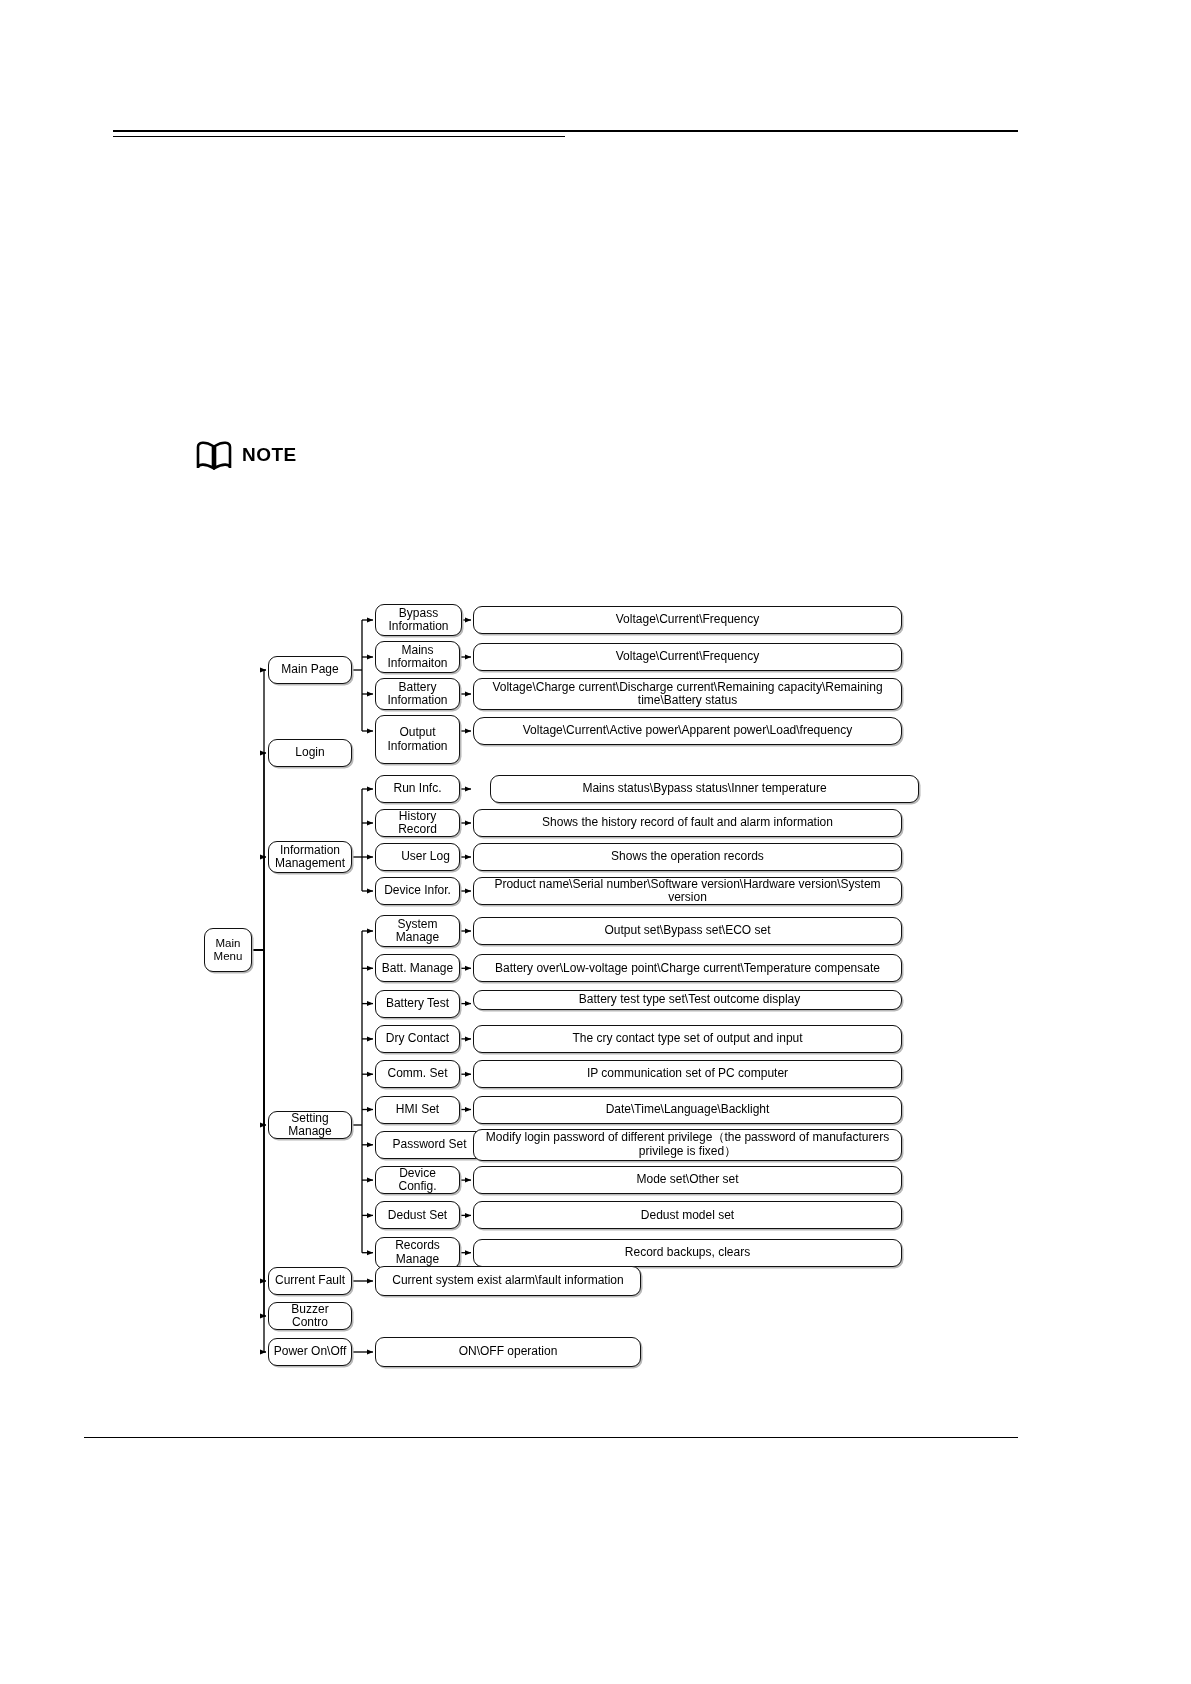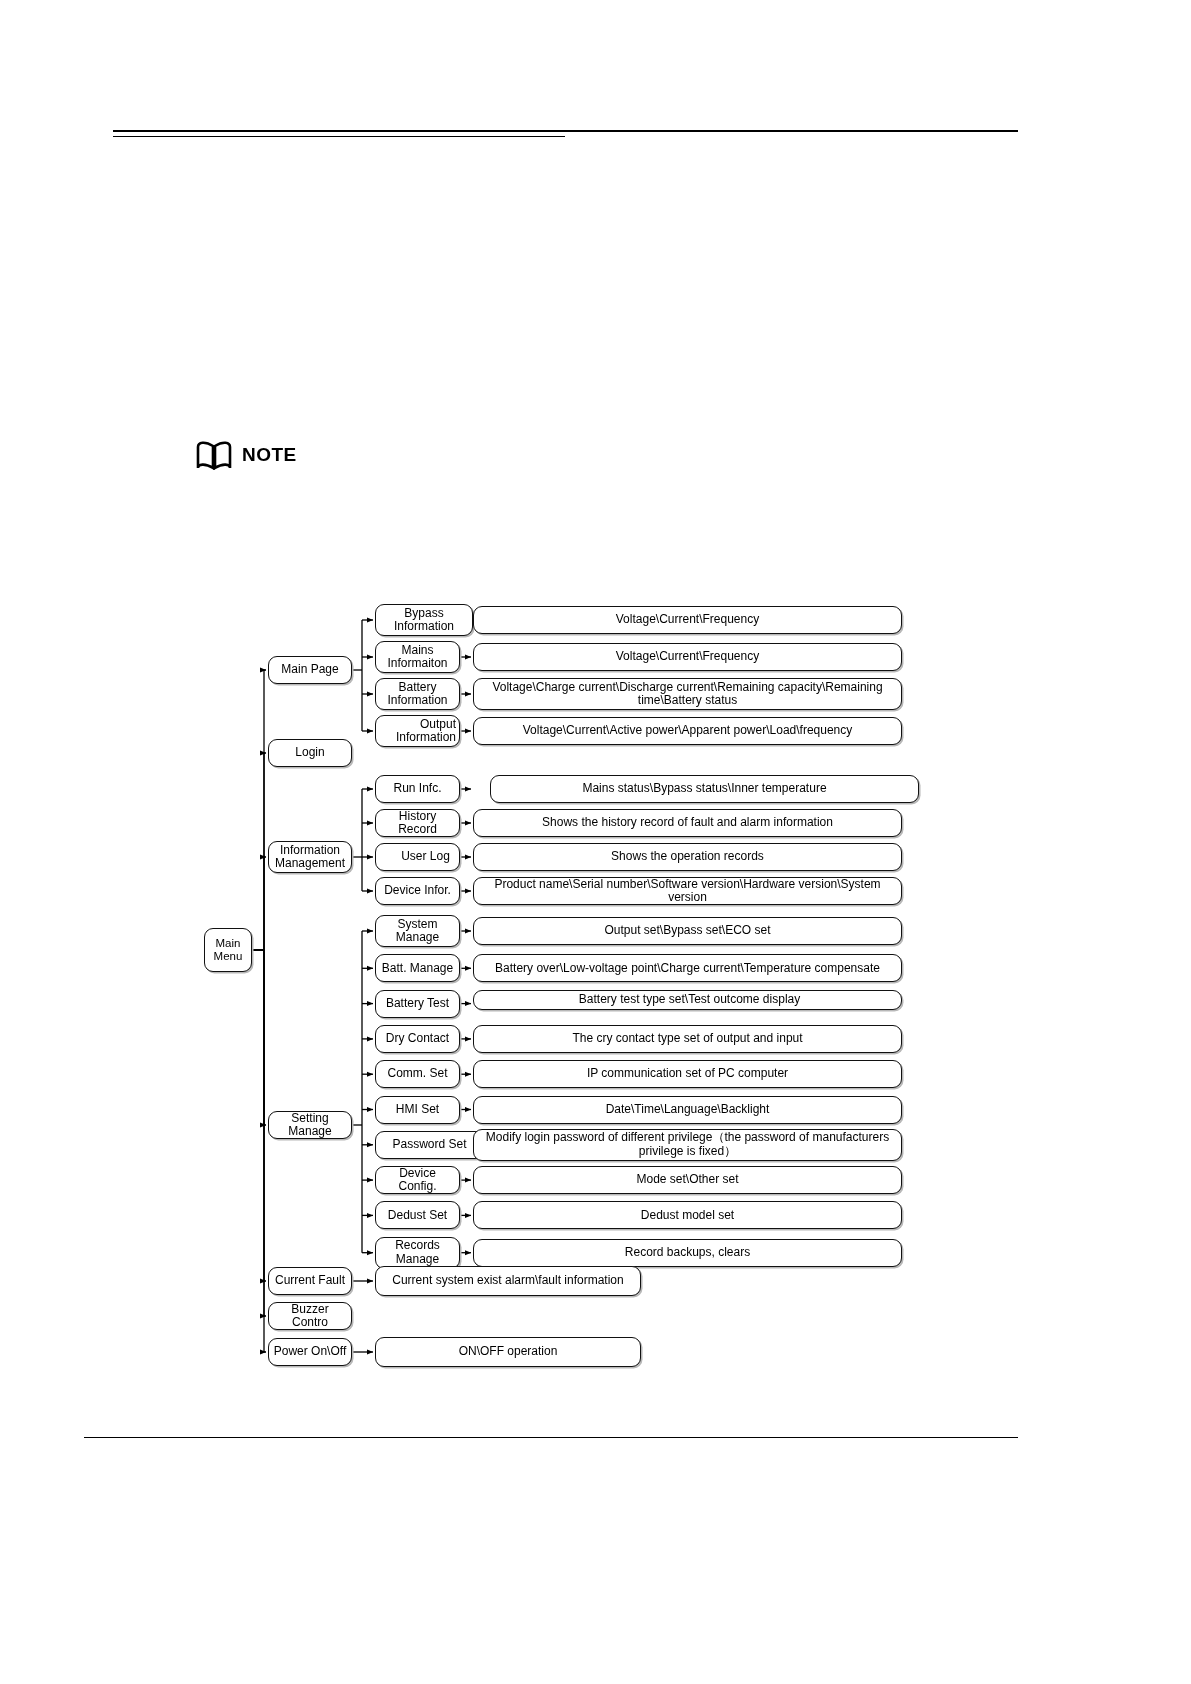--- a/index.html
+++ b/index.html
@@ -178,42 +178,42 @@
     </g>
 </svg>
 
 <div id="diagram">
     <div class="node root" style="left: 204px; top: 928px; width: 48px; height: 44px;">
       <span class="node-label">Main<br>Menu</span>
     </div>
     <div class="node lvl2" style="left: 268px; top: 656px; width: 84px; height: 28px;">
       <span class="node-label">Main Page</span>
     </div>
-    <div class="node lvl3" style="left: 375px; top: 604px; width: 98px; height: 32px;">
+    <div class="node lvl3" style="left: 375px; top: 604px; width: 87px; height: 32px;">
       <span class="node-label">Bypass<br>Information</span>
     </div>
     <div class="node desc" style="left: 473px; top: 606px; width: 429px; height: 28px;">
       <span class="node-label">Voltage\Current\Frequency</span>
     </div>
     <div class="node lvl3" style="left: 375px; top: 641px; width: 85px; height: 32px;">
       <span class="node-label">Mains<br>Informaiton</span>
     </div>
     <div class="node desc" style="left: 473px; top: 643px; width: 429px; height: 28px;">
       <span class="node-label">Voltage\Current\Frequency</span>
     </div>
     <div class="node lvl3" style="left: 375px; top: 678px; width: 85px; height: 32px;">
       <span class="node-label">Battery<br>Information</span>
     </div>
     <div class="node desc" style="left: 473px; top: 678px; width: 429px; height: 32px;">
       <span class="node-label">Voltage\Charge current\Discharge current\Remaining capacity\Remaining time\Battery status</span>
     </div>
-    <div class="node lvl3" style="left: 375px; top: 715px; width: 85px; height: 32px; text-align: right;">
+    <div class="node lvl3" style="left: 375px; top: 715px; width: 85px; height: 49px;">
       <span class="node-label">Output<br>Information</span>
     </div>
-    <div class="node desc" style="left: 473px; top: 717px; width: 429px; height: 28px;">
+    <div class="node desc" style="left: 473px; top: 717px; width: 429px; height: 28px; border-radius: 11px;">
       <span class="node-label">Voltage\Current\Active power\Apparent power\Load\frequency</span>
     </div>
     <div class="node lvl2" style="left: 268px; top: 739px; width: 84px; height: 28px;">
       <span class="node-label">Login</span>
     </div>
     <div class="node lvl2" style="left: 268px; top: 841px; width: 84px; height: 32px;">
       <span class="node-label">Information<br>Management</span>
     </div>
     <div class="node lvl3" style="left: 375px; top: 775px; width: 85px; height: 28px;">
       <span class="node-label">Run Infc.</span>

